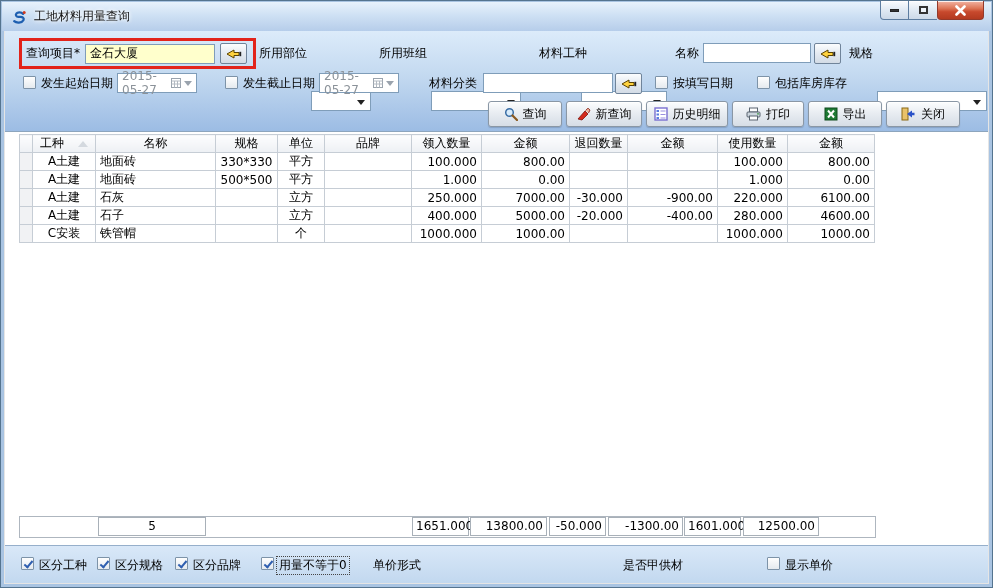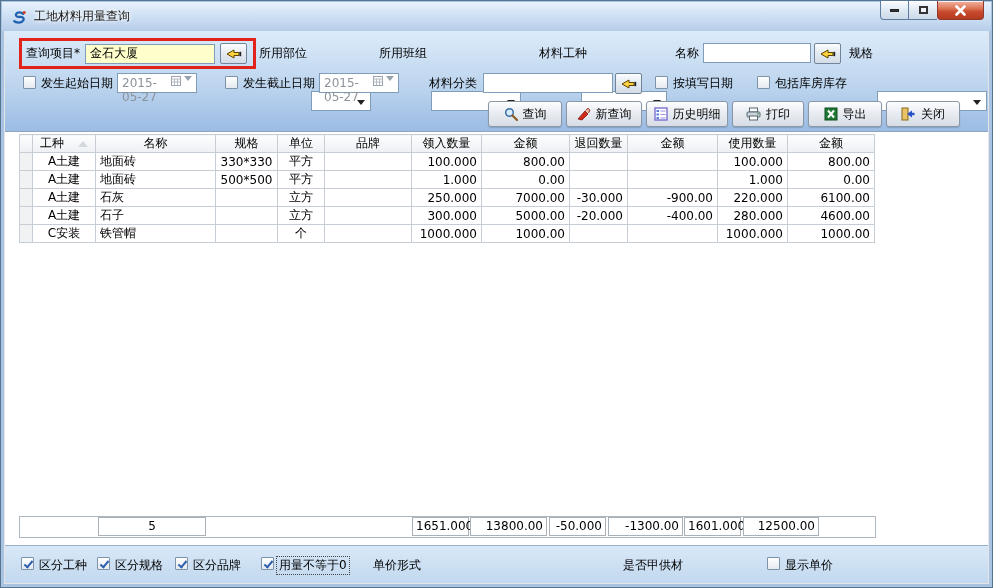--- a/index.html
+++ b/index.html
@@ -41,21 +41,21 @@
   .lbl { position:absolute; font-size:12px; color:#000; line-height:20px; white-space:nowrap; }
   .combo, .tinput, .datef {
     position:absolute; height:20px; background:#fff; border:1px solid #7f9db9; font-size:12px;
   }
   .combo { padding:2px 16px 2px 4px;margin-top:48px; }
   .arr {
     position:absolute; right:5px; top:8px; width:0; height:0;
     border-left:4px solid transparent; border-right:4px solid transparent; border-top:5px solid #222;
   }
   .tinput { padding:2px 4px; color:#000; }
-  .datef { width:80px; color:#8b9299; padding:2px 4px; display:flex; align-items:flex-start; gap:3px; }
+  .datef { width:80px; color:#8b9299; padding:2px 4px; display:flex; align-items:center; gap:3px; }
   .datef .dtx { flex:1; font-size:12px; }
   .redbox {
     position:absolute; left:14px; top:7px; height:31px; width:237px;
     border:3px solid #e2231a; display:flex; align-items:center; padding:0 4px; gap:5px;
   }
   .redbox .lblin { font-size:12px; white-space:nowrap; }
   .yellow-input {
     width:130px; height:20px; background:#ffffcc; border:1px solid #7f9db9;
     font-size:12px; padding:2px 4px; font-family:inherit;
   }
@@ -354,21 +354,21 @@
             <td class="a-r">220.000</td>
             <td class="a-r">6100.00</td>
           </tr>
           <tr>
             <td class="sel"></td>
             <td class="a-c">A土建</td>
             <td class="a-l">石子</td>
             <td class="a-c"></td>
             <td class="a-c">立方</td>
             <td class="a-l"></td>
-            <td class="a-r">300.000</td>
+            <td class="a-r">400.000</td>
             <td class="a-r">5000.00</td>
             <td class="a-r">-20.000</td>
             <td class="a-r">-400.00</td>
             <td class="a-r">280.000</td>
             <td class="a-r">4600.00</td>
           </tr>
           <tr>
             <td class="sel"></td>
             <td class="a-c">C安装</td>
             <td class="a-l">铁管帽</td>

